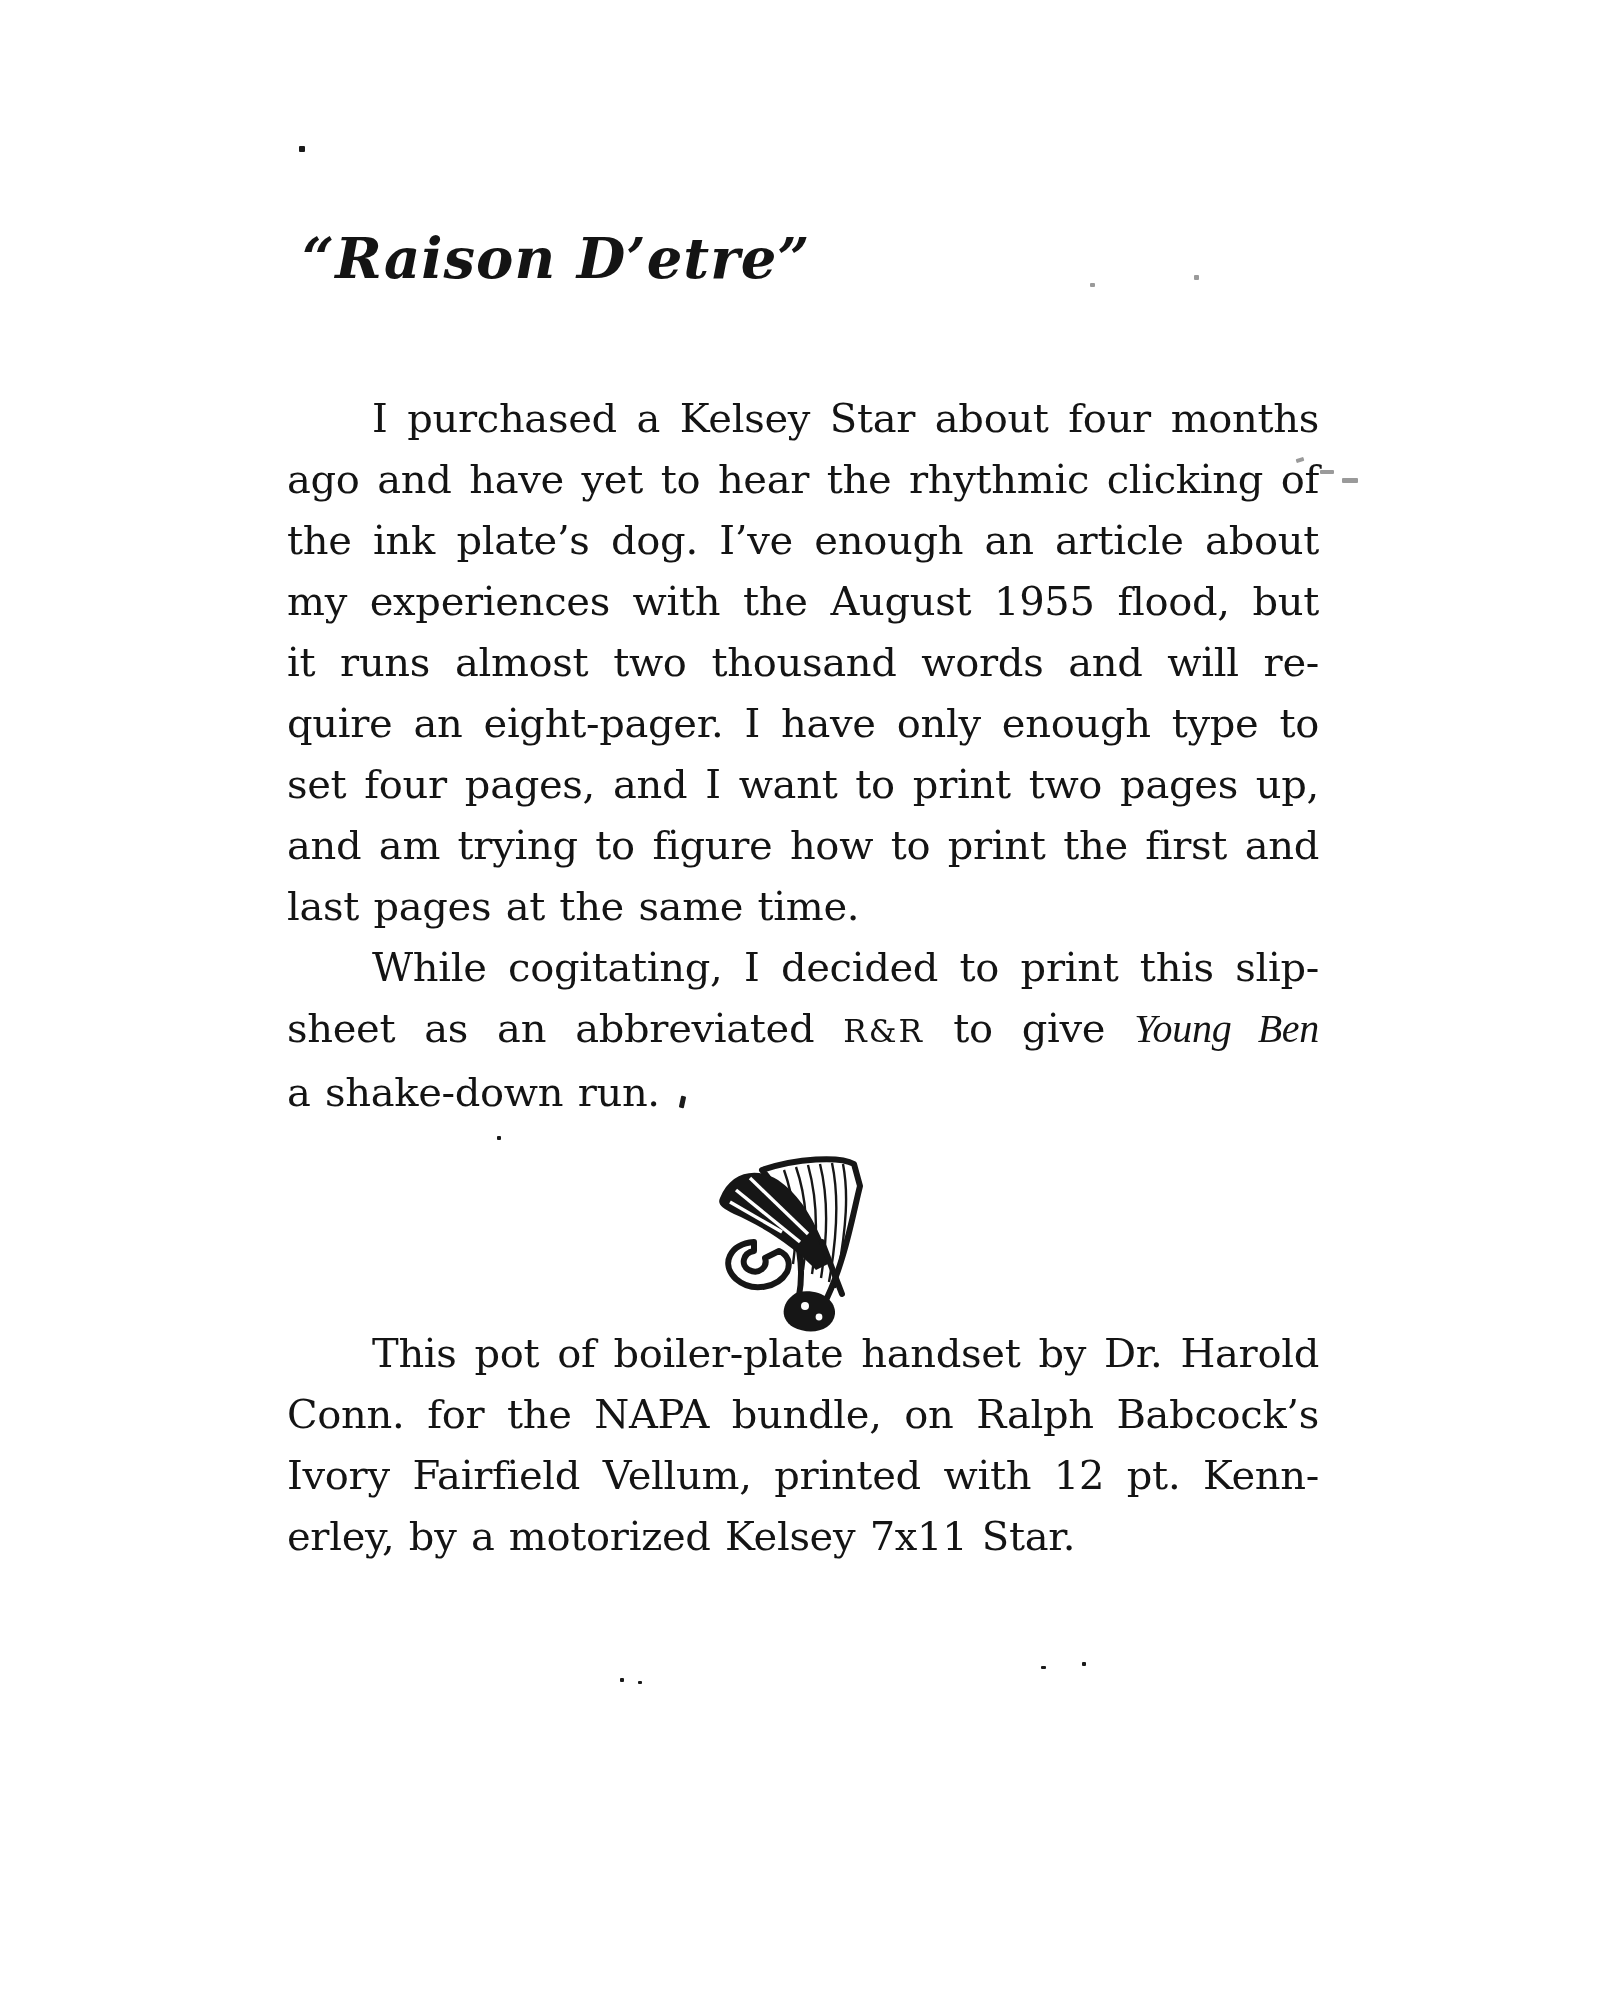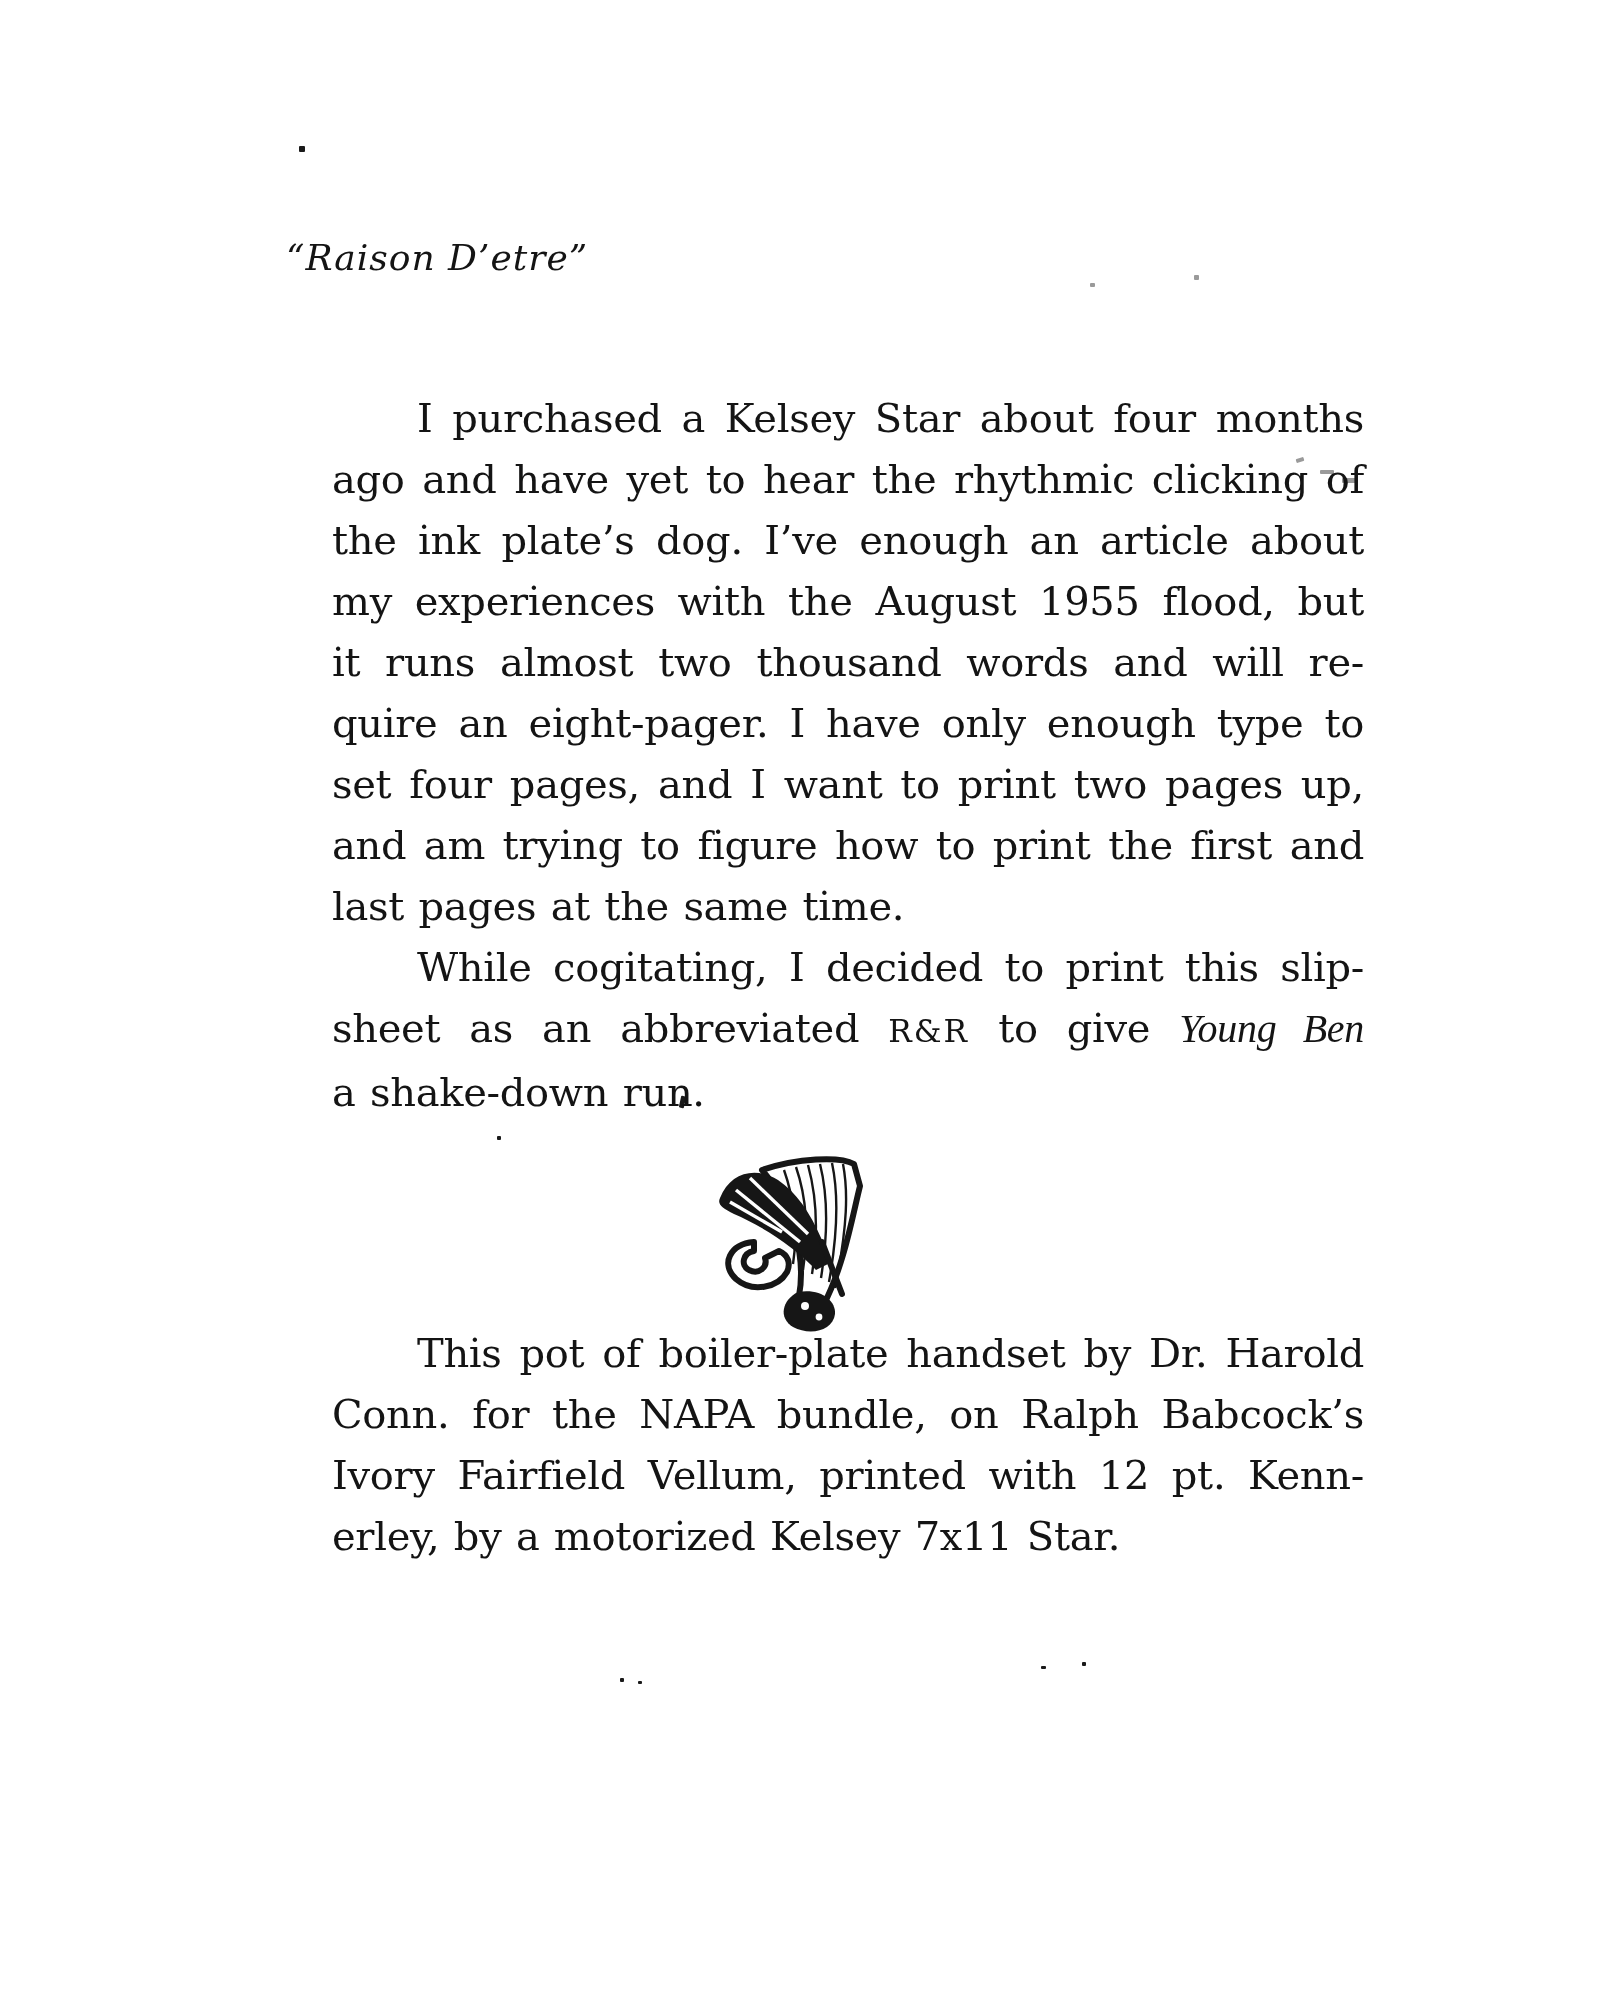--- a/index.html
+++ b/index.html
@@ -14,40 +14,39 @@
     position: absolute;
     left: 0; top: 0;
     width: 1600px;
     height: 2000px;
     background: #ffffff;
     color: #161616;
     font-family: "DejaVu Serif", "Liberation Serif", serif;
   }
   .title {
     position: absolute;
-    left: 286px;
+    left: 302px;
     top: 226px;
     margin: 0;
-    font-size: 36px;
+    font-size: 56px;
     line-height: 64px;
     font-style: italic;
-    font-weight: 400;
+    font-weight: 700;
     letter-spacing: 1px;
     color: #141414;
   }
   .textblock {
     position: absolute;
     left: 287px;
     width: 1032px;
     font-size: 40px;
     line-height: 61px;
     letter-spacing: -0.3px;
     word-spacing: 2px;
     color: #141414;
-    margin-left: 45px;
   }
   .main-block { top: 388px; }
   .colophon-block { top: 1323px; }
   .line {
     text-align: justify;
     text-align-last: justify;
   }
   .line.indent { text-indent: 85px; }
   .line.lastline { text-align-last: left; }
   .smallcaps {

